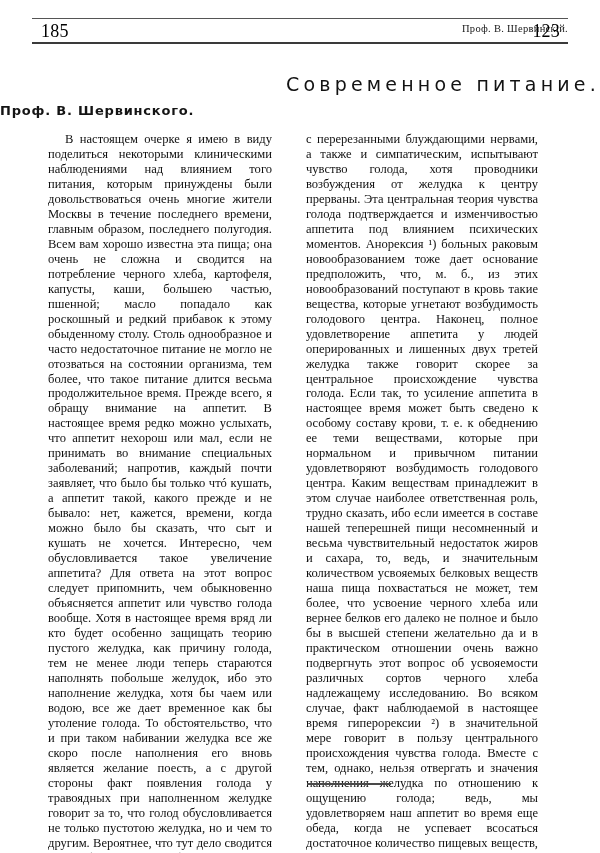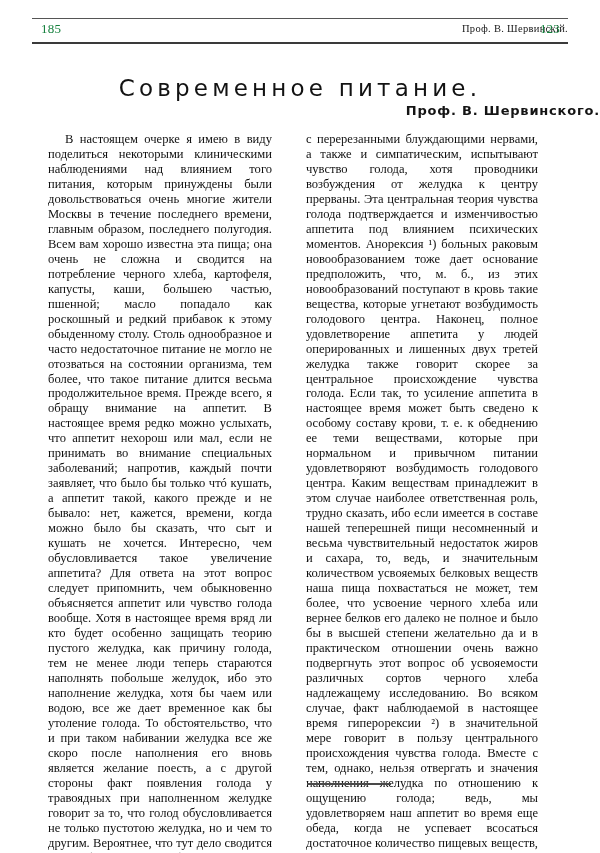--- a/index.html
+++ b/index.html
@@ -37,58 +37,58 @@
     position: absolute;
     left: 0;
     top: 24px;
     width: 536px;
     height: 2px;
     background: #3a3a3a;
   }
   .folio {
     position: absolute;
     top: 3px;
-    font-size: 13px;
+    font-size: 18px;
     font-family: "Liberation Serif", "DejaVu Serif", serif;
     letter-spacing: 0.2px;
-    color: #15803d;
+    color: #000000;
   }
   .folio-left  { left: 9px; }
   .folio-right { right: 8px; }
   .running-title {
     position: absolute;
     left: 0;
     right: 0;
     top: 5px;
     text-align: right;
     font-size: 10.5px;
     letter-spacing: 0.3px;
     color: #161616;
   }
 
   
   .article-title {
     position: absolute;
     left: 0;
     right: 0;
     top: 60px;
-    text-align: center;
-    font-size: 23px;
+    text-align: right;
+    font-size: 19px;
     font-family: "DejaVu Sans", "Liberation Sans", sans-serif;
     font-weight: 500;
     letter-spacing: 4.2px;
     color: #121212;
     white-space: nowrap;
   }
   .article-author {
     position: absolute;
     left: 0;
     right: 0;
     top: 92px;
-    text-align: right;
+    text-align: left;
     font-size: 13px;
     font-family: "DejaVu Sans", "Liberation Sans", sans-serif;
     letter-spacing: 0.8px;
     color: #141414;
     white-space: nowrap;
   }
 
   
   .columns {
     position: absolute;

